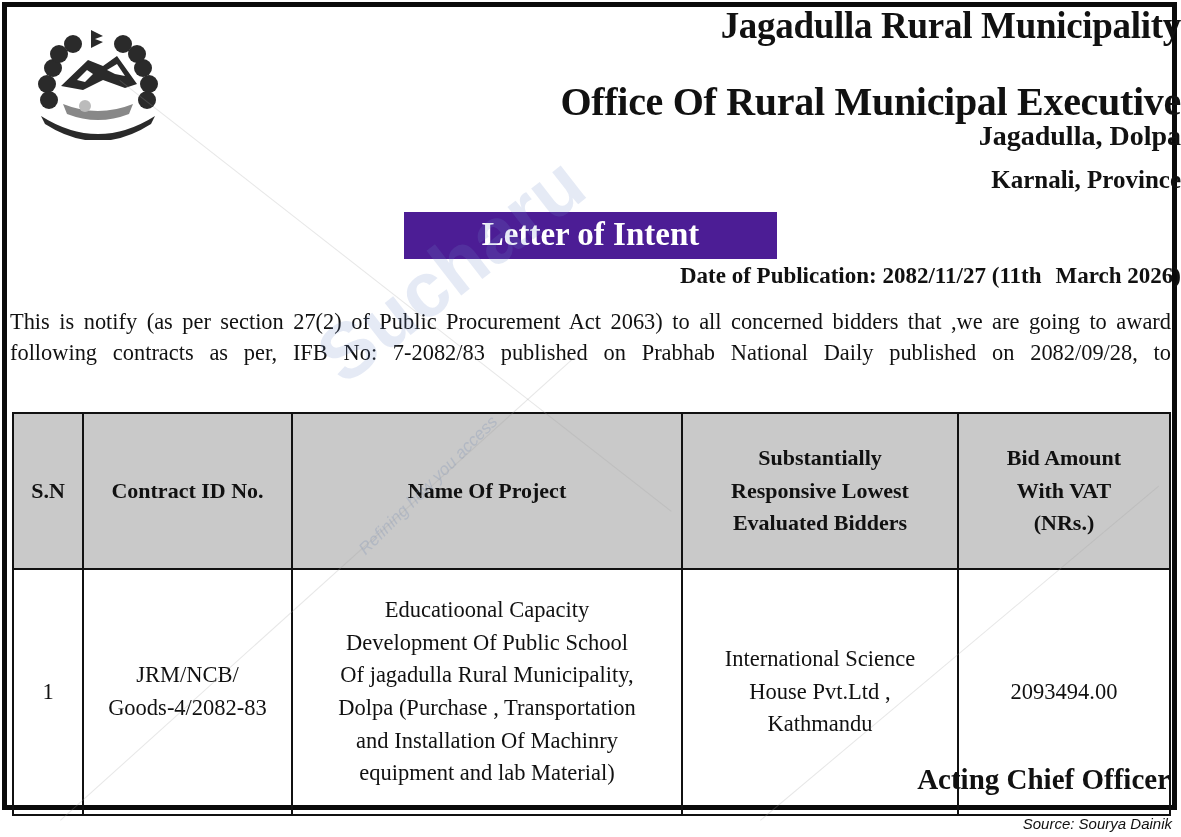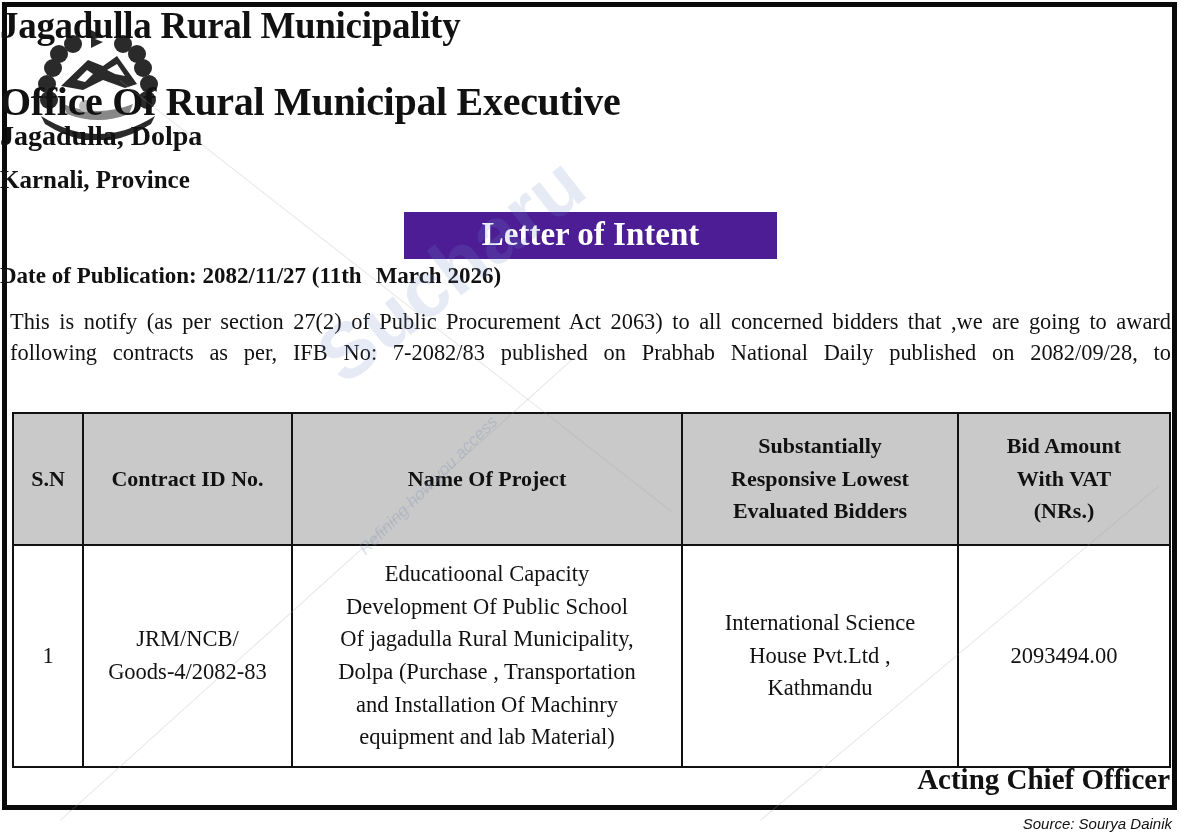--- a/index.html
+++ b/index.html
@@ -5,41 +5,41 @@
     html, body { margin: 0; padding: 0; }
     body {
       width: 1181px; height: 837px; background: #ffffff; position: relative; overflow: hidden;
       font-family: "Liberation Serif", "DejaVu Serif", serif; color: #111;
     }
     .frame {
       position: absolute; left: 2px; top: 2px; width: 1165px; height: 798px;
       border: 5px solid #0a0a0a; background: #fff;
     }
     .emblem { position: absolute; left: 33px; top: 28px; width: 130px; height: 112px; }
-    .hdr { position: absolute; left: 0; width: 1181px; text-align: left; font-weight: bold; white-space: nowrap; }
+    .hdr { position: absolute; left: 0; width: 1181px; text-align: right; font-weight: bold; white-space: nowrap; }
     .t1 { top: 4px; font-size: 37px; letter-spacing: -0.3px; }
     .t2 { top: 62px; font-size: 40px; letter-spacing: -0.3px; margin-top: 16px; }
     .t3 { top: 120px; font-size: 28px; }
     .t4 { top: 166px; font-size: 25px; }
     .loi {
       position: absolute; left: 404px; top: 212px; width: 373px; height: 47px; background: #4c1d95;
       color: #fff; font-weight: bold; font-size: 33px; text-align: center; line-height: 45px;
     }
     .pubdate { top: 263px; font-size: 23px; }
     .pubdate .gap { display: inline-block; width: 14px; }
     .para {
       position: absolute; left: 10px; top: 306px; width: 1161px; font-size: 22.4px; line-height: 31px;
       text-align: justify; text-align-last: left;
     }
     .para .line { display: block; text-align: justify; text-align-last: justify; white-space: nowrap; }
     .para .line.last { text-align-last: left; }
     table.bids {
       position: absolute; left: 12px; top: 412px; width: 1157px; border-collapse: collapse; table-layout: fixed;
     }
-    table.bids th, table.bids td { border: 2px solid #111; text-align: center; vertical-align: middle; padding: 4px 4px; }
+    table.bids th, table.bids td { border: 2px solid #111; text-align: center; vertical-align: middle; padding: 16px 4px; }
     table.bids th { background: #c9c9c9; font-size: 22px; font-weight: bold; line-height: 32.5px; height: 122px; }
     table.bids td { font-size: 22.5px; line-height: 32.7px; height: 212px; background: transparent; }
     .sign {
       position: absolute; right: 11px; top: 763px; font-size: 29px; font-weight: bold; white-space: nowrap;
     }
     .source {
       position: absolute; right: 9px; top: 815px; font-family: "Liberation Sans", "DejaVu Sans", sans-serif;
       font-style: italic; font-size: 15px; color: #111;
     }
     .wm {

